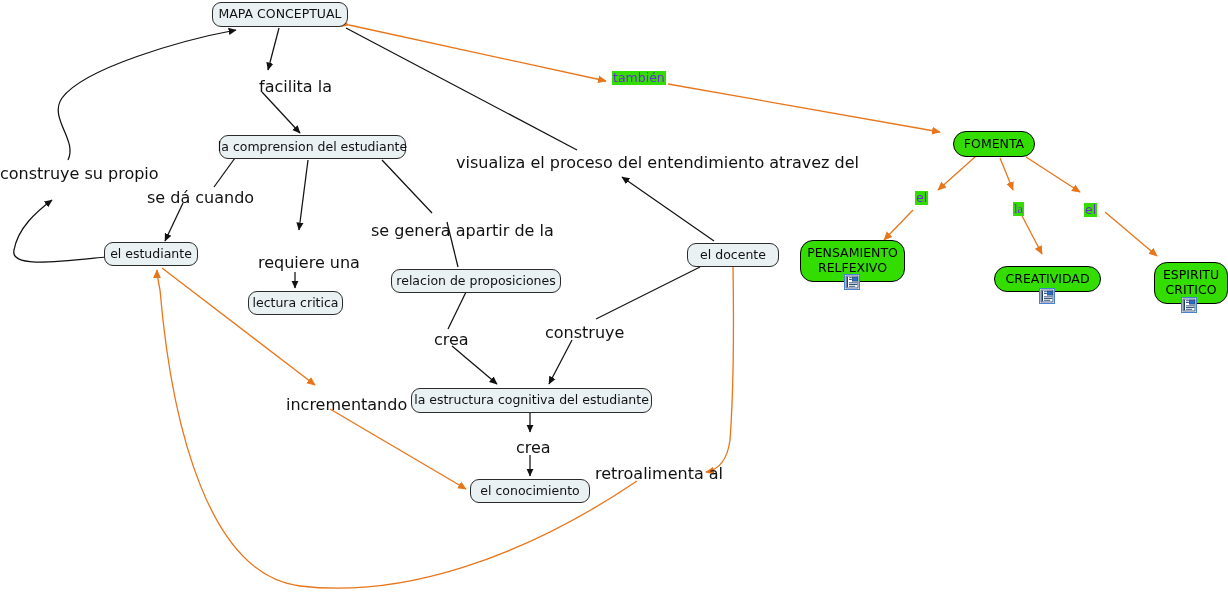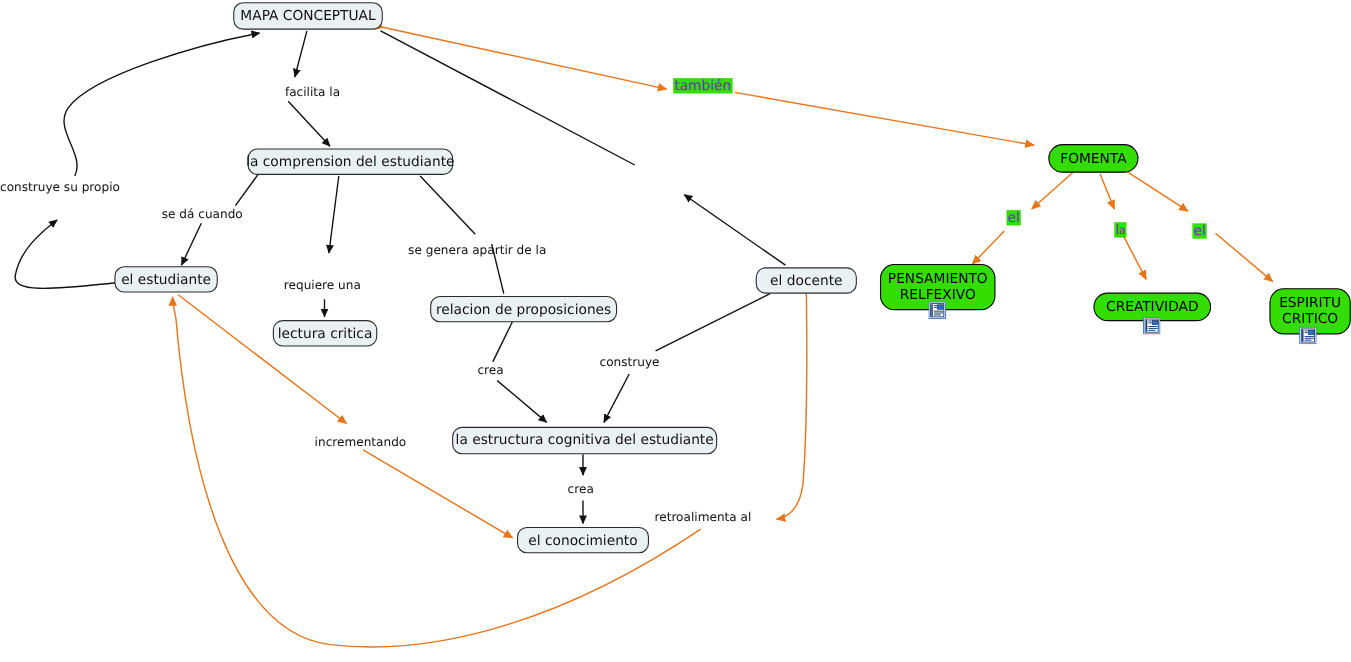--- a/index.html
+++ b/index.html
@@ -38,21 +38,21 @@
     line-height:1.18;
     display:flex;align-items:center;justify-content:center;
     text-align:center;
     white-space:pre-line;
     padding:0 14px;
   }
   
   .lbl{
     position:absolute;
     color:#111111;
-    font-size:11px;
+    font-size:16px;
     line-height:1.1;
     white-space:nowrap;
   }
   
   .glbl{
     position:absolute;
     background:#33dd00;
     color:#6d28d9;
     font-size:12.5px;
     line-height:1.15;
@@ -130,21 +130,21 @@
 
       <path d="M637,481 C520,560 400,598 300,586 C210,575 172,430 160,290 C158,280 157,274 157,270" marker-end="url(#ahO)"></path>
 
       <path d="M162,268 L315,385" marker-end="url(#ahO)"></path>
       <path d="M330,409 L466,489" marker-end="url(#ahO)"></path>
     </g>
   </svg>
 
   <div class="node" style="left:212px;top:2px;width:136px;height:25px;">MAPA CONCEPTUAL</div>
 
-  <div class="node" style="left:225px;top:135px;width:187px;height:24px;">la comprension del estudiante</div>
+  <div class="node" style="left:219px;top:135px;width:187px;height:24px;">la comprension del estudiante</div>
 
   <div class="node" style="left:104px;top:242px;width:94px;height:24px;">el estudiante</div>
 
   <div class="node" style="left:248px;top:291px;width:95px;height:24px;">lectura critica</div>
 
   <div class="node" style="left:391px;top:269px;width:170px;height:24px;">relacion de proposiciones</div>
 
   <div class="node" style="left:687px;top:243px;width:92px;height:24px;">el docente</div>
 
   <div class="node" style="left:411px;top:388px;width:241px;height:25px;">la estructura cognitiva del estudiante</div>
@@ -206,20 +206,21 @@
   <div class="lbl" style="left:259px;top:78px;">facilita la</div>
 
   <div class="lbl" style="left:0px;top:165px;">construye su propio</div>
 
   <div class="lbl" style="left:147px;top:189px;">se  dá cuando</div>
 
   <div class="lbl" style="left:258px;top:254px;">requiere una</div>
 
   <div class="lbl" style="left:371px;top:222px;">se genera apartir de la</div>
 
+  <div class="lbl" style="left:456px;top:154px;">visualiza el proceso del entendimiento atravez del</div>
 
   <div class="lbl" style="left:434px;top:331px;">crea</div>
 
   <div class="lbl" style="left:545px;top:324px;">construye</div>
 
   <div class="lbl" style="left:516px;top:439px;">crea</div>
 
   <div class="lbl" style="left:286px;top:396px;text-align:right;">incrementando</div>
 
   <div class="lbl" style="left:595px;top:465px;">retroalimenta al</div>

